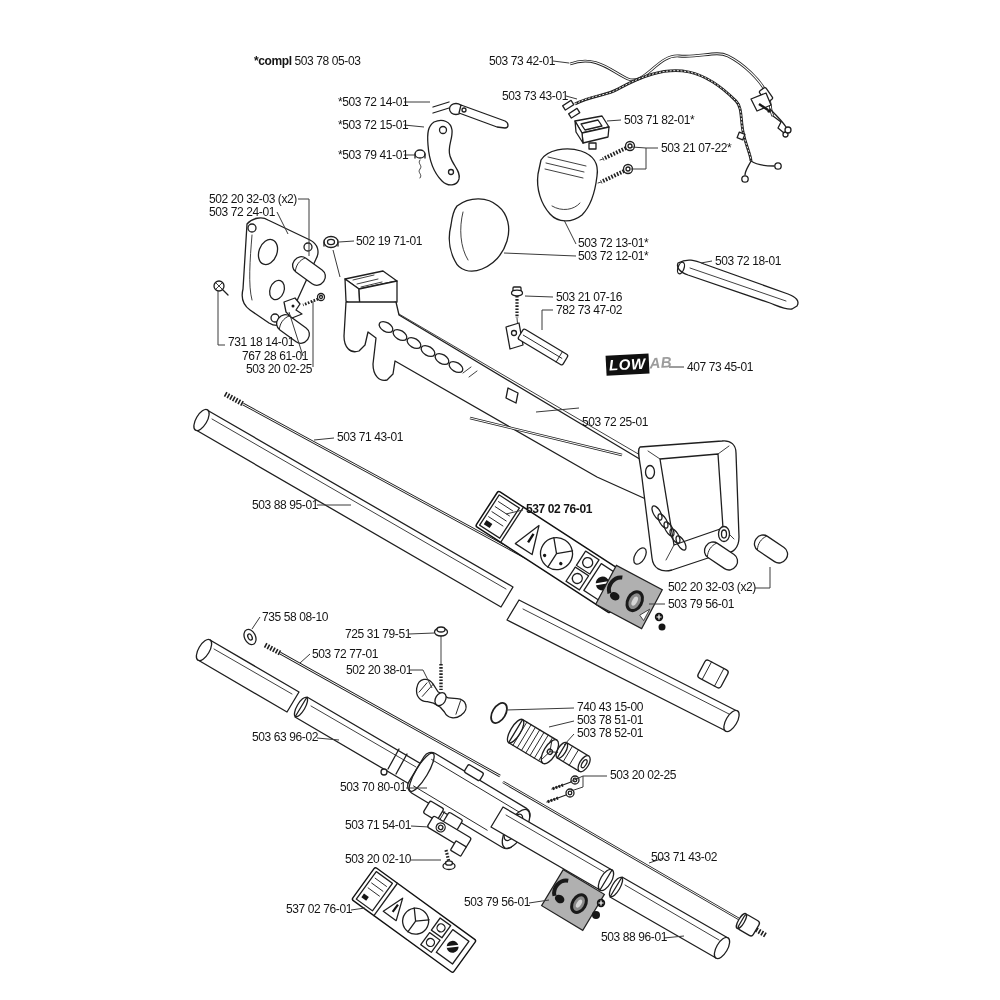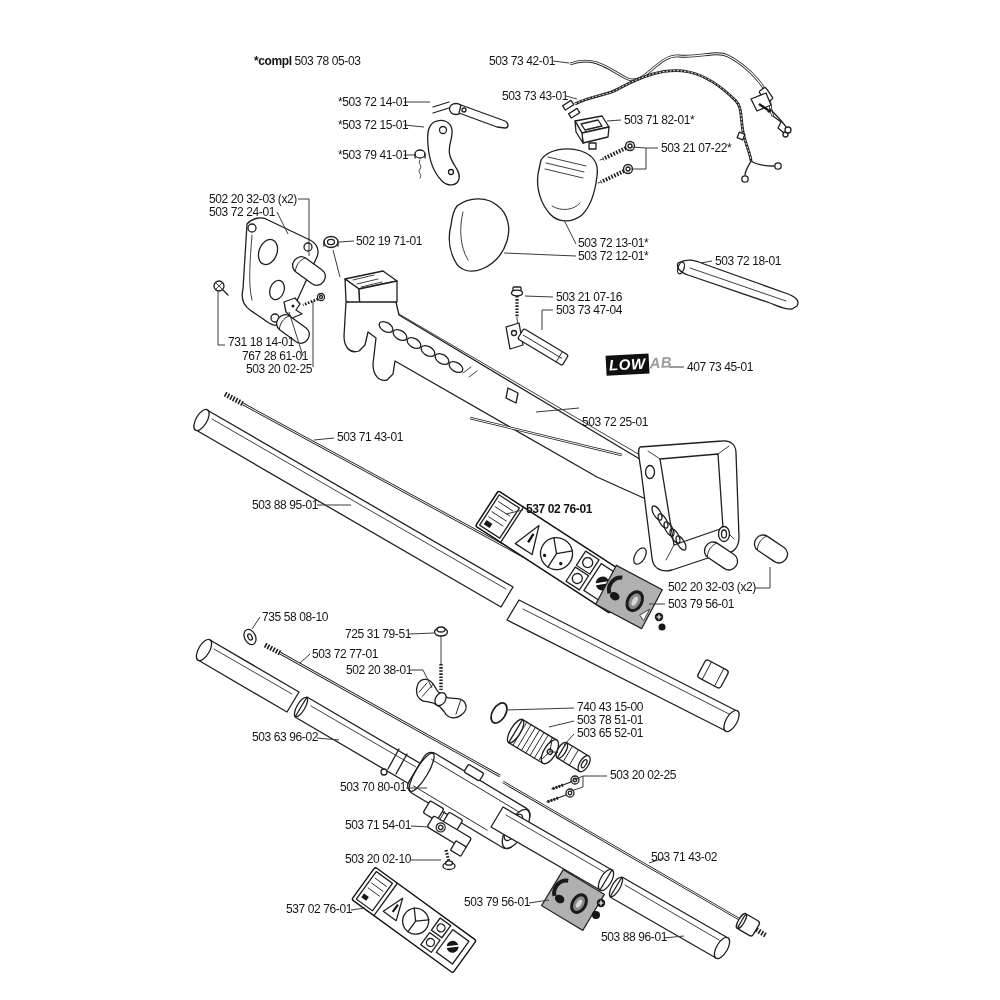--- a/index.html
+++ b/index.html
@@ -461,38 +461,38 @@
 <div class="lbl" style="left:624px;top:114px">503 71 82-01*</div>
 <div class="lbl" style="left:338px;top:149px">*503 79 41-01</div>
 <div class="lbl" style="left:661px;top:142px">503 21 07-22*</div>
 <div class="lbl" style="left:209px;top:193px">502 20 32-03 (x2)</div>
 <div class="lbl" style="left:209px;top:206px">503 72 24-01</div>
 <div class="lbl" style="left:356px;top:235px">502 19 71-01</div>
 <div class="lbl" style="left:578px;top:237px">503 72 13-01*</div>
 <div class="lbl" style="left:578px;top:250px">503 72 12-01*</div>
 <div class="lbl" style="left:715px;top:255px">503 72 18-01</div>
 <div class="lbl" style="left:556px;top:291px">503 21 07-16</div>
-<div class="lbl" style="left:556px;top:304px">503 73 47-04</div>
+<div class="lbl" style="left:556px;top:304px">782 73 47-02</div>
 <div class="lbl" style="left:228px;top:336px">731 18 14-01</div>
 <div class="lbl" style="left:242px;top:350px">767 28 61-01</div>
 <div class="lbl" style="left:246px;top:363px">503 20 02-25</div>
 <div class="lbl" style="left:687px;top:361px">407 73 45-01</div>
 <div class="lbl" style="left:582px;top:416px">503 72 25-01</div>
 <div class="lbl" style="left:337px;top:431px">503 71 43-01</div>
 <div class="lbl" style="left:252px;top:499px">503 88 95-01</div>
 <div class="lbl b" style="left:526px;top:503px">537 02 76-01</div>
 <div class="lbl" style="left:668px;top:581px">502 20 32-03 (x2)</div>
 <div class="lbl" style="left:668px;top:598px">503 79 56-01</div>
 <div class="lbl" style="left:262px;top:611px">735 58 08-10</div>
 <div class="lbl" style="left:345px;top:628px">725 31 79-51</div>
 <div class="lbl" style="left:312px;top:648px">503 72 77-01</div>
 <div class="lbl" style="left:346px;top:664px">502 20 38-01</div>
 <div class="lbl" style="left:577px;top:701px">740 43 15-00</div>
 <div class="lbl" style="left:577px;top:714px">503 78 51-01</div>
-<div class="lbl" style="left:577px;top:727px">503 65 52-01</div>
+<div class="lbl" style="left:577px;top:727px">503 78 52-01</div>
 <div class="lbl" style="left:252px;top:731px">503 63 96-02</div>
 <div class="lbl" style="left:610px;top:769px">503 20 02-25</div>
 <div class="lbl" style="left:340px;top:781px">503 70 80-01</div>
 <div class="lbl" style="left:345px;top:819px">503 71 54-01</div>
 <div class="lbl" style="left:345px;top:853px">503 20 02-10</div>
 <div class="lbl" style="left:651px;top:851px">503 71 43-02</div>
 <div class="lbl" style="left:286px;top:903px">537 02 76-01</div>
 <div class="lbl" style="left:464px;top:896px">503 79 56-01</div>
 <div class="lbl" style="left:601px;top:931px">503 88 96-01</div>
 

